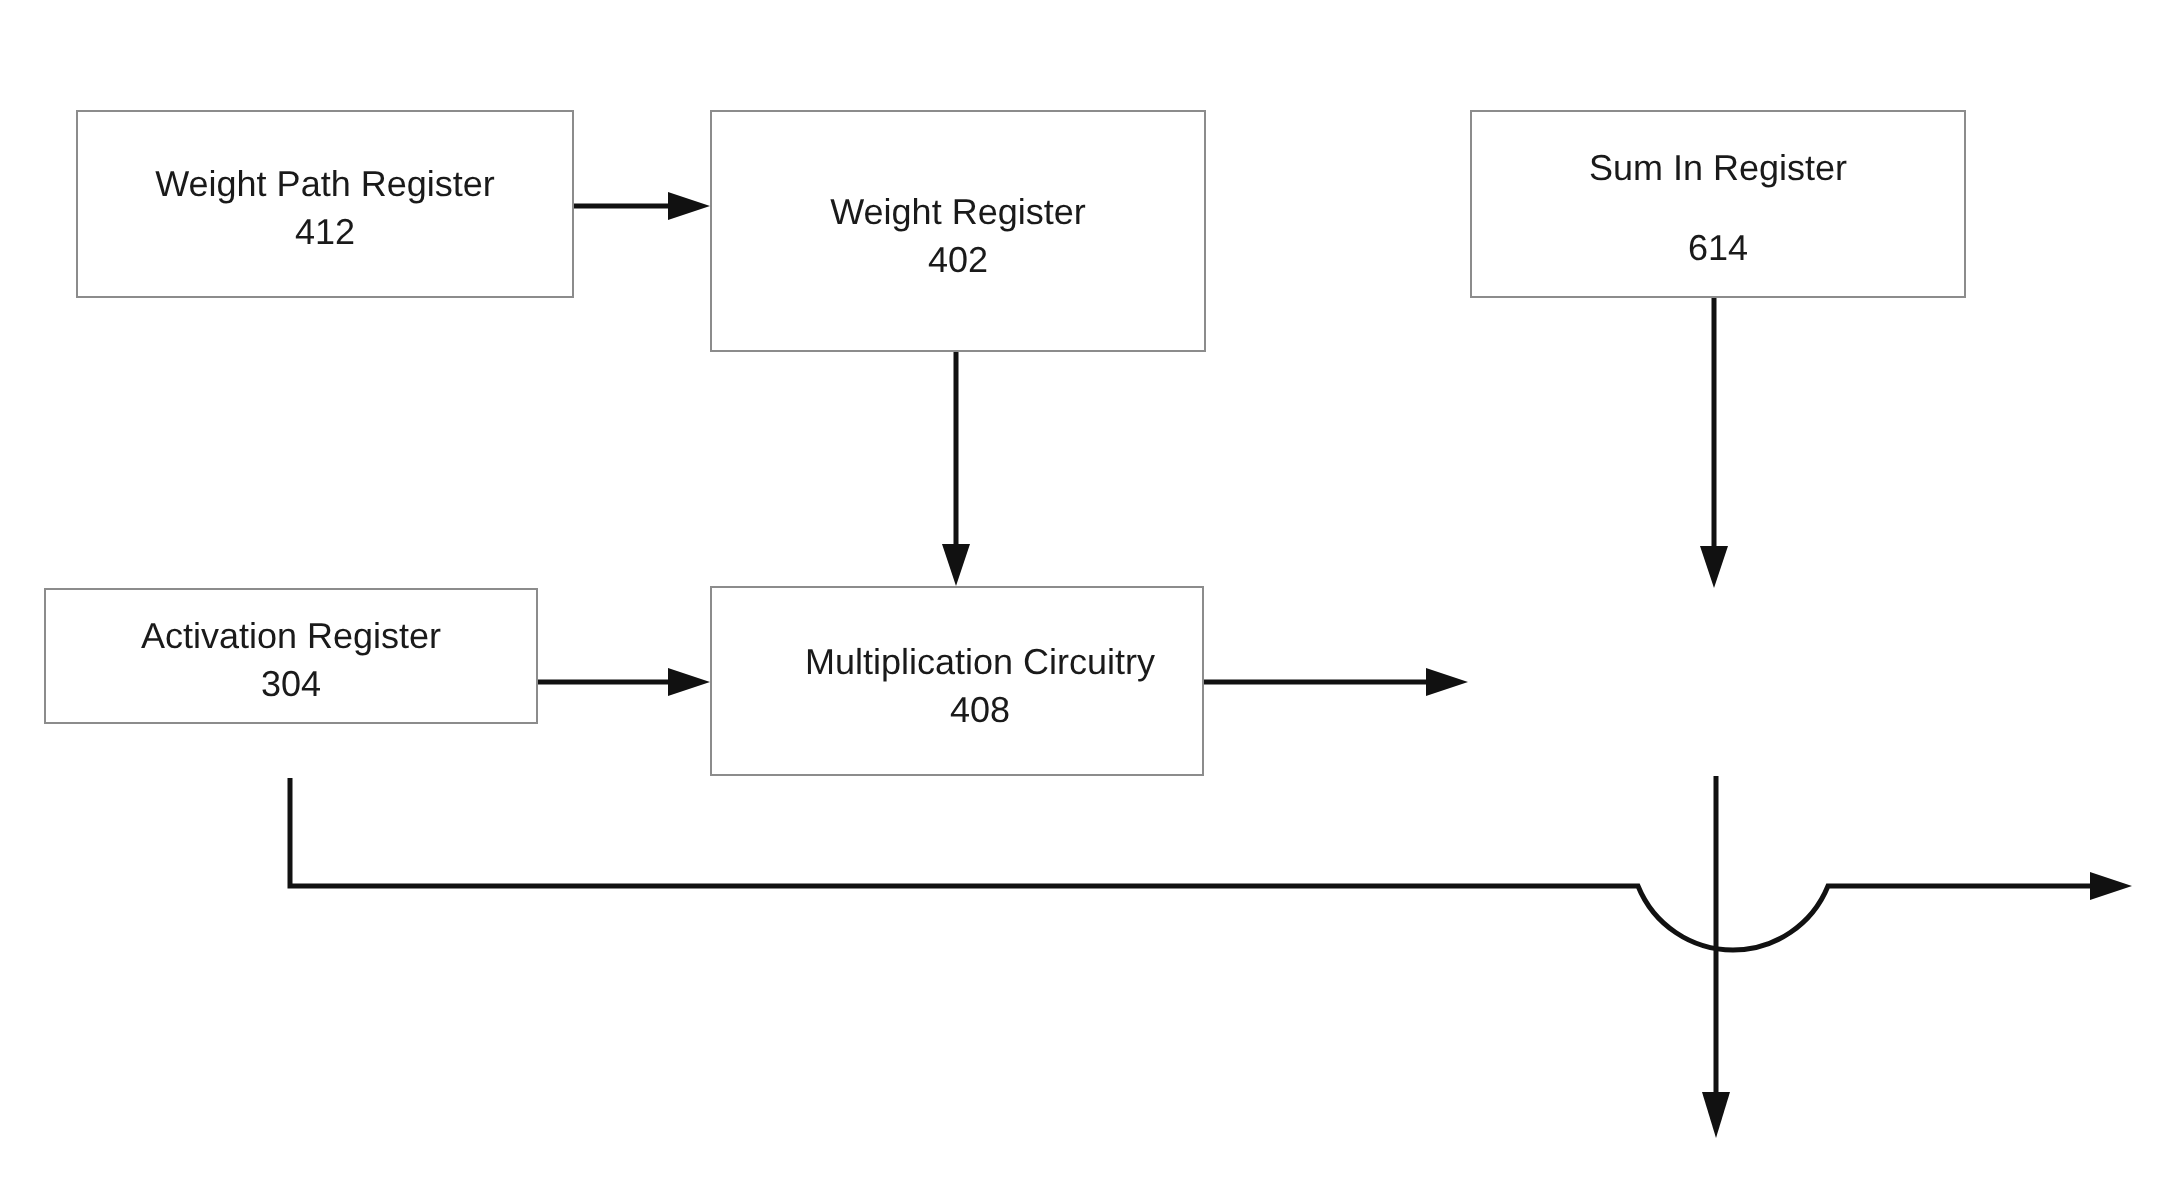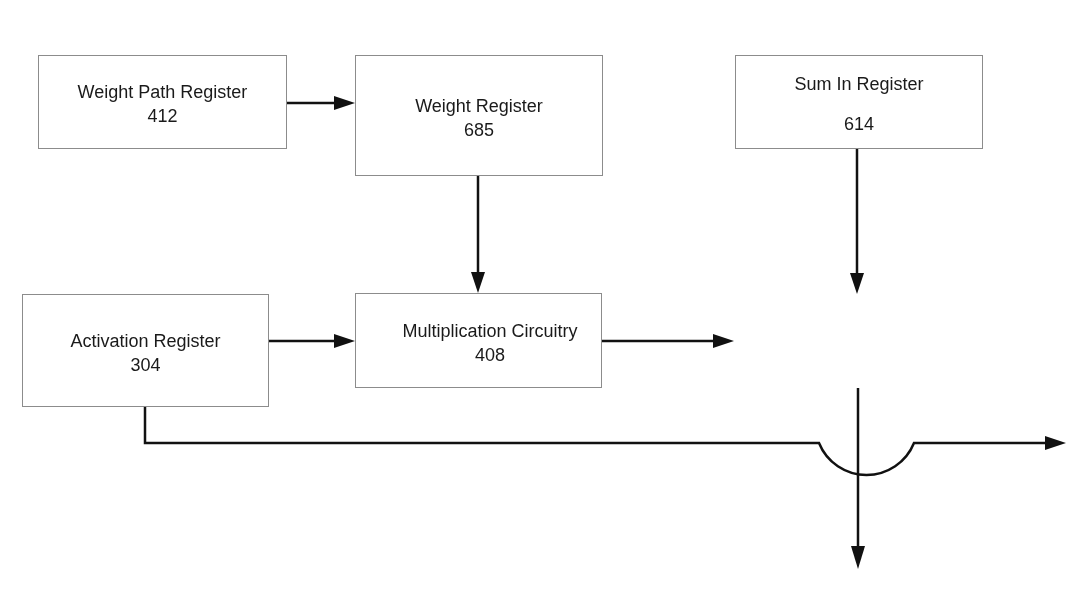--- a/index.html
+++ b/index.html
@@ -34,21 +34,21 @@
     text-align: right;
     color: #1a1a1a;
     font-size: 18px;
     line-height: 24px;
     padding-top: 4px;
   }
   
   #n412 { left: 38px;  top: 55px;  width: 249px; height: 94px; }
   #n402 { left: 355px; top: 55px;  width: 248px; height: 121px; }
   #n404 { left: 735px; top: 55px;  width: 248px; height: 94px; gap: 16px; }
-  #n406 { left: 22px;  top: 294px; width: 247px; height: 113px; }
+  #n406 { left: 22px;  top: 294px; width: 247px; height: 68px; }
   #n408 { left: 355px; top: 293px; width: 247px; height: 95px; padding-left: 23px; }
   #n410 { left: 734px; top: 294px; width: 249px; height: 94px; }
 
   .wires path, .wires line {
     fill: none;
     stroke: #111111;
     stroke-width: 2.5;
   }
   .wires polygon {
     fill: #111111;
@@ -98,21 +98,21 @@
     </g>
   </svg>
 
   <div class="node" id="n412">
     <span>Weight Path Register</span>
     <span>412</span>
   </div>
 
   <div class="node" id="n402">
     <span>Weight Register</span>
-    <span>685</span>
+    <span>402</span>
   </div>
 
   <div class="node" id="n404">
     <span>Sum In Register</span>
     <span>614</span>
   </div>
 
   <div class="node" id="n406">
     <span>Activation Register</span>
     <span>304</span>

